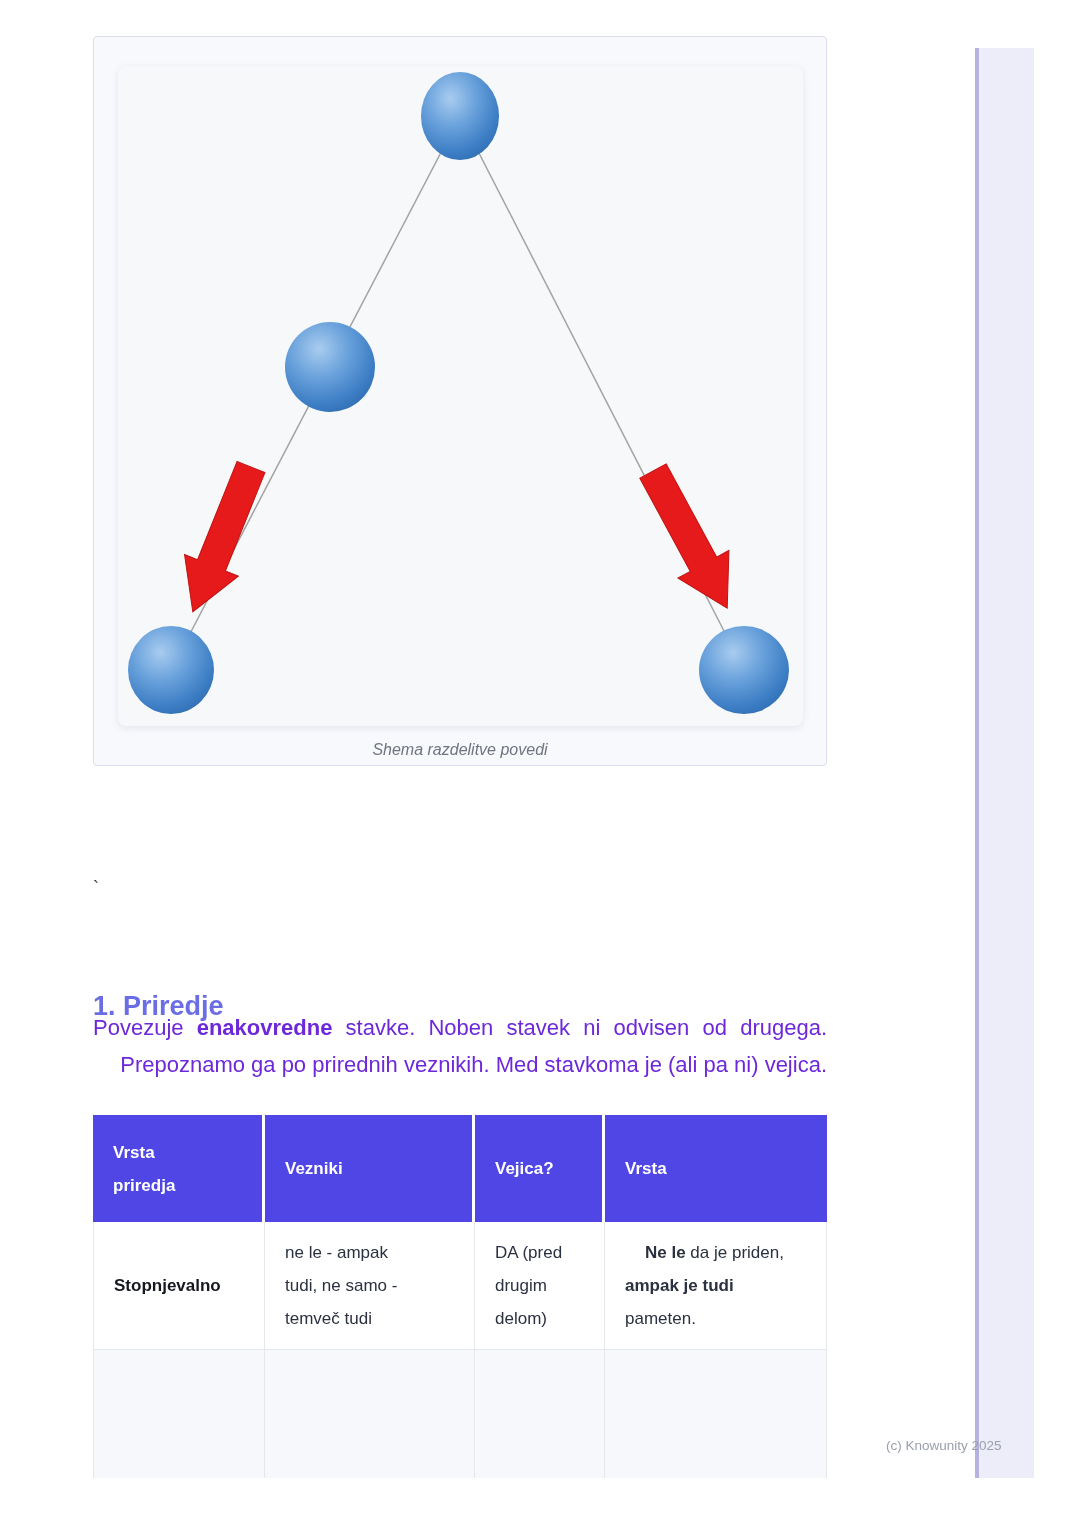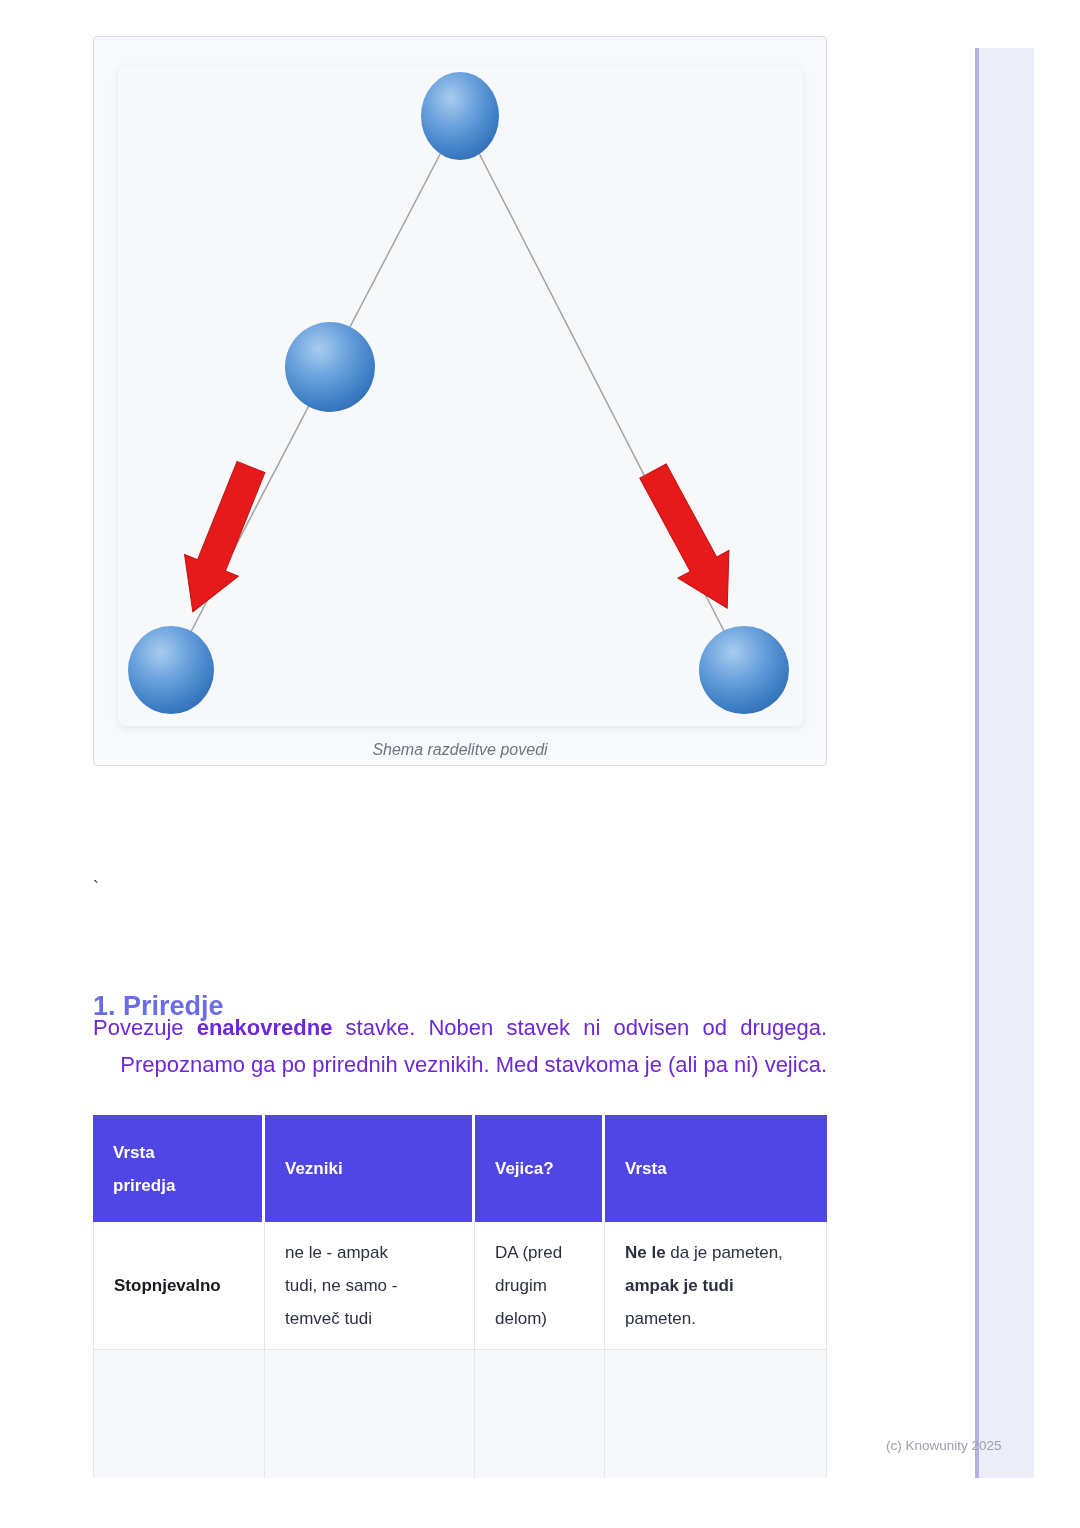--- a/index.html
+++ b/index.html
@@ -189,21 +189,21 @@
         <th>Vezniki</th>
         <th>Vejica?</th>
         <th>Vrsta</th>
       </tr>
     </thead>
     <tbody id="table-body">
         <tr>
           <td><span style="font-weight: 700;">Stopnjevalno</span></td>
           <td><span>ne le - ampak</span><br><span>tudi, ne samo -</span><br><span>temveč tudi</span></td>
           <td><span>DA (pred</span><br><span>drugim</span><br><span>delom)</span></td>
-          <td><span style="font-weight: 700;">Ne le</span><span> da je pameten,</span><br><span style="font-weight: 700;">ampak je tudi</span><br><span>pameten.</span></td>
+          <td><span style="font-weight: 700; margin-left: 20px;">Ne le</span><span> da je priden,</span><br><span style="font-weight: 700;">ampak je tudi</span><br><span>pameten.</span></td>
         </tr>
         <tr>
           <td></td>
           <td></td>
           <td></td>
           <td></td>
         </tr>
       </tbody>
   </table>
 

